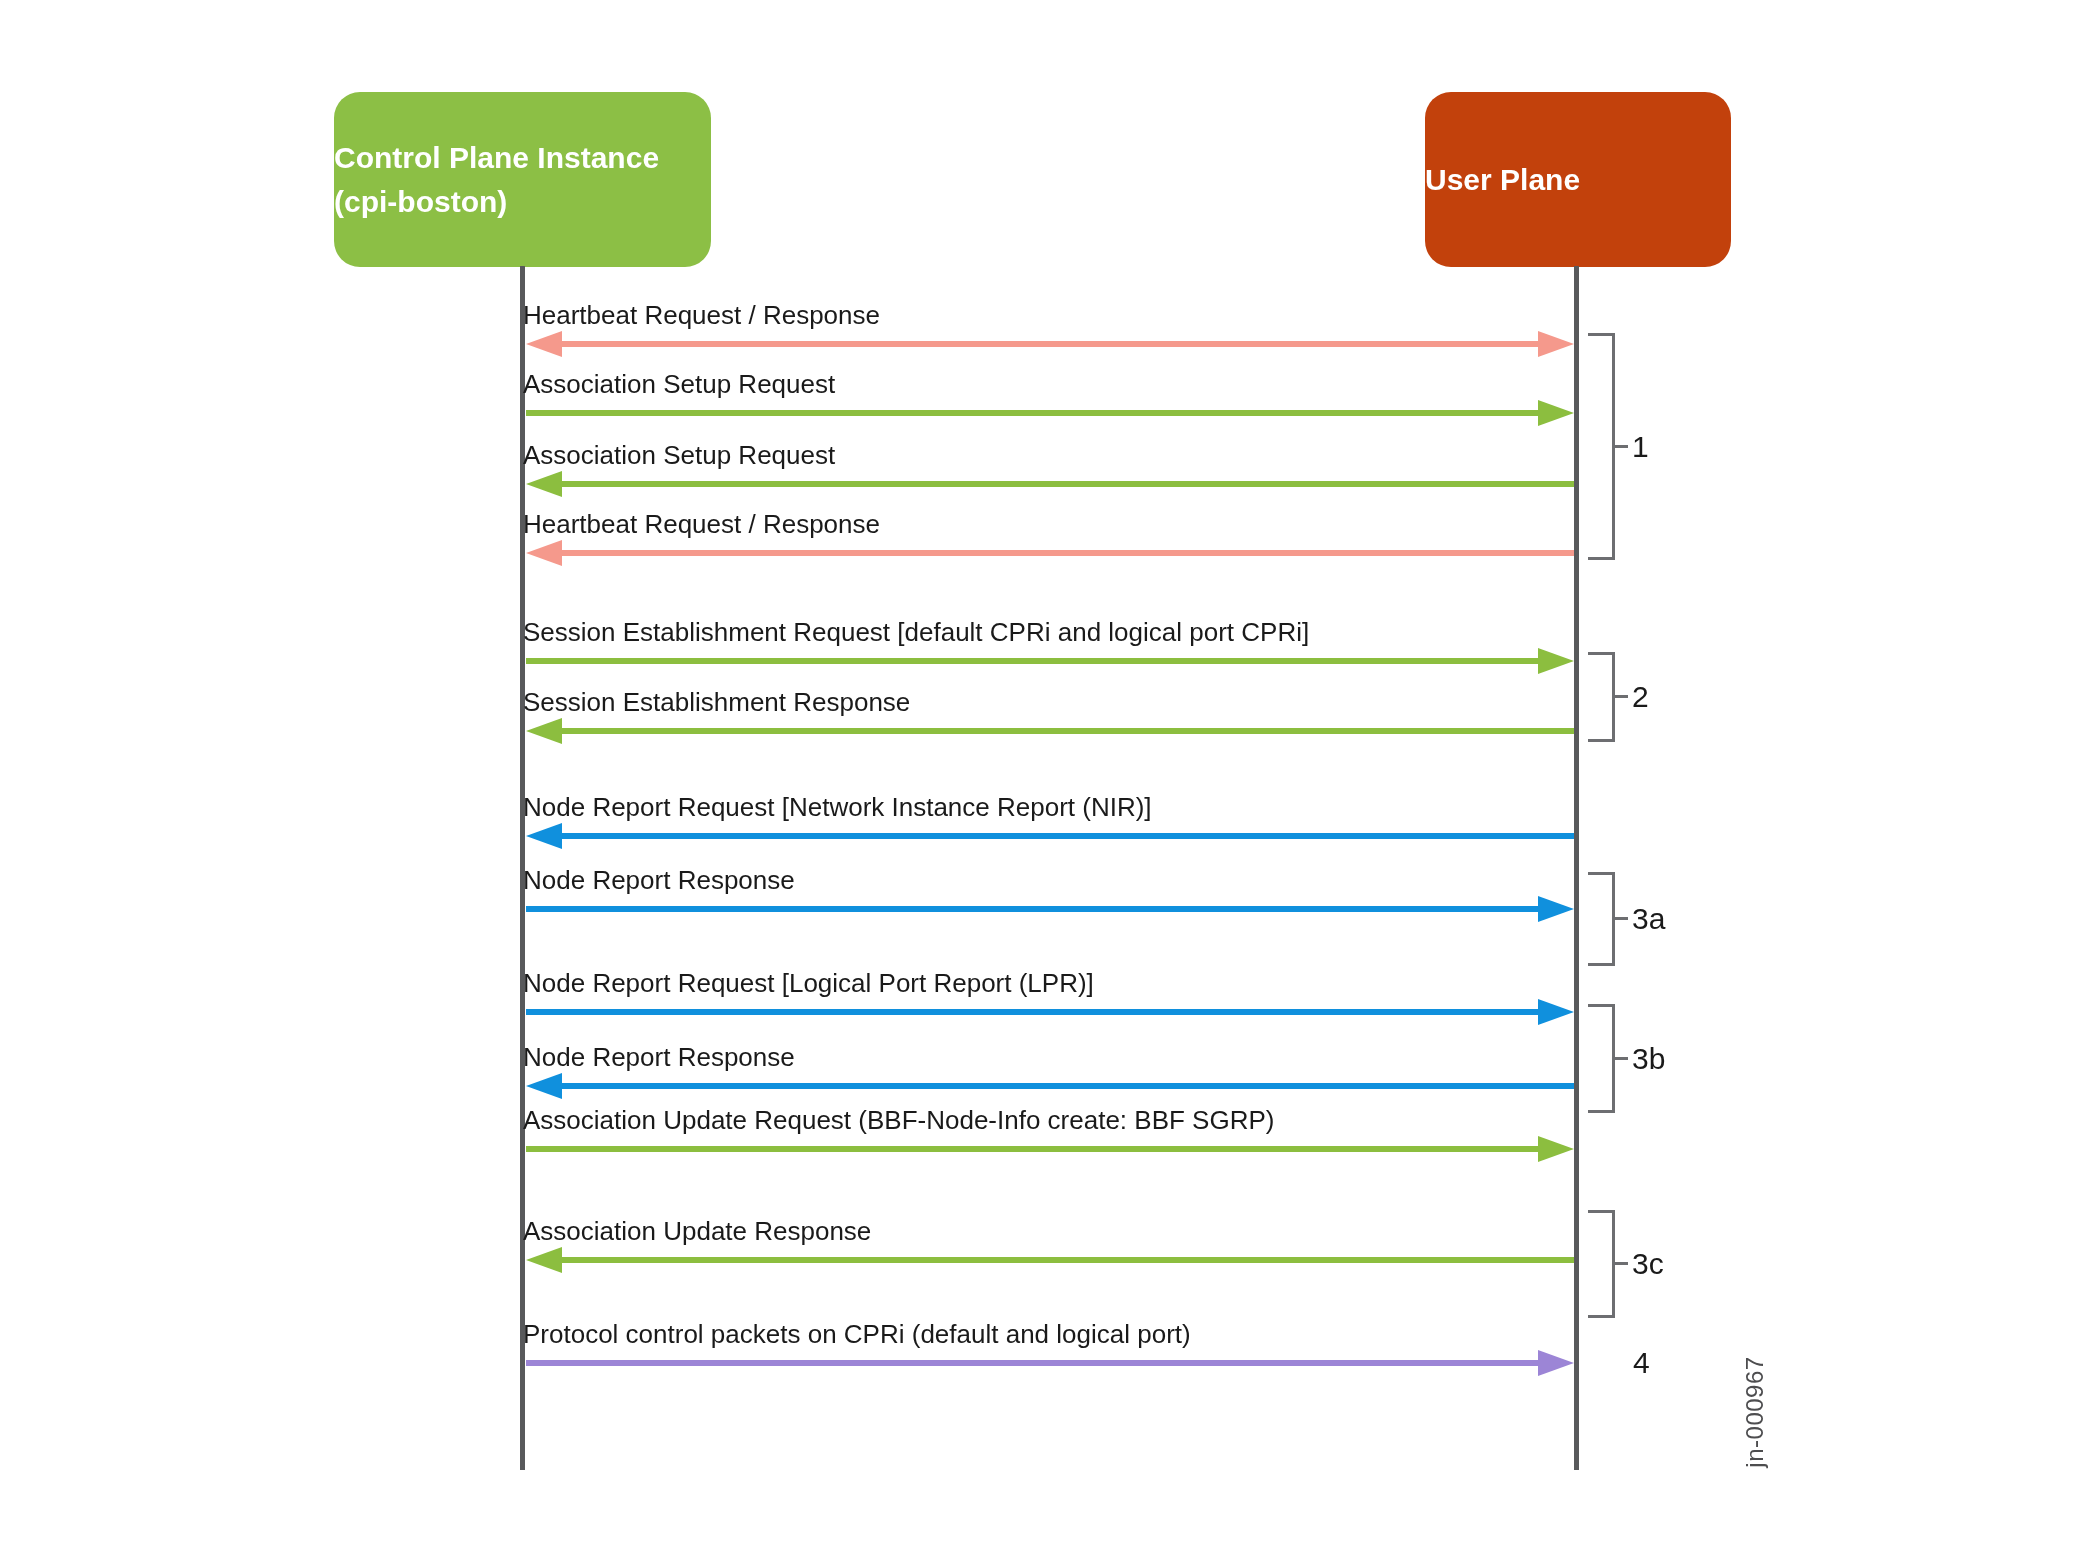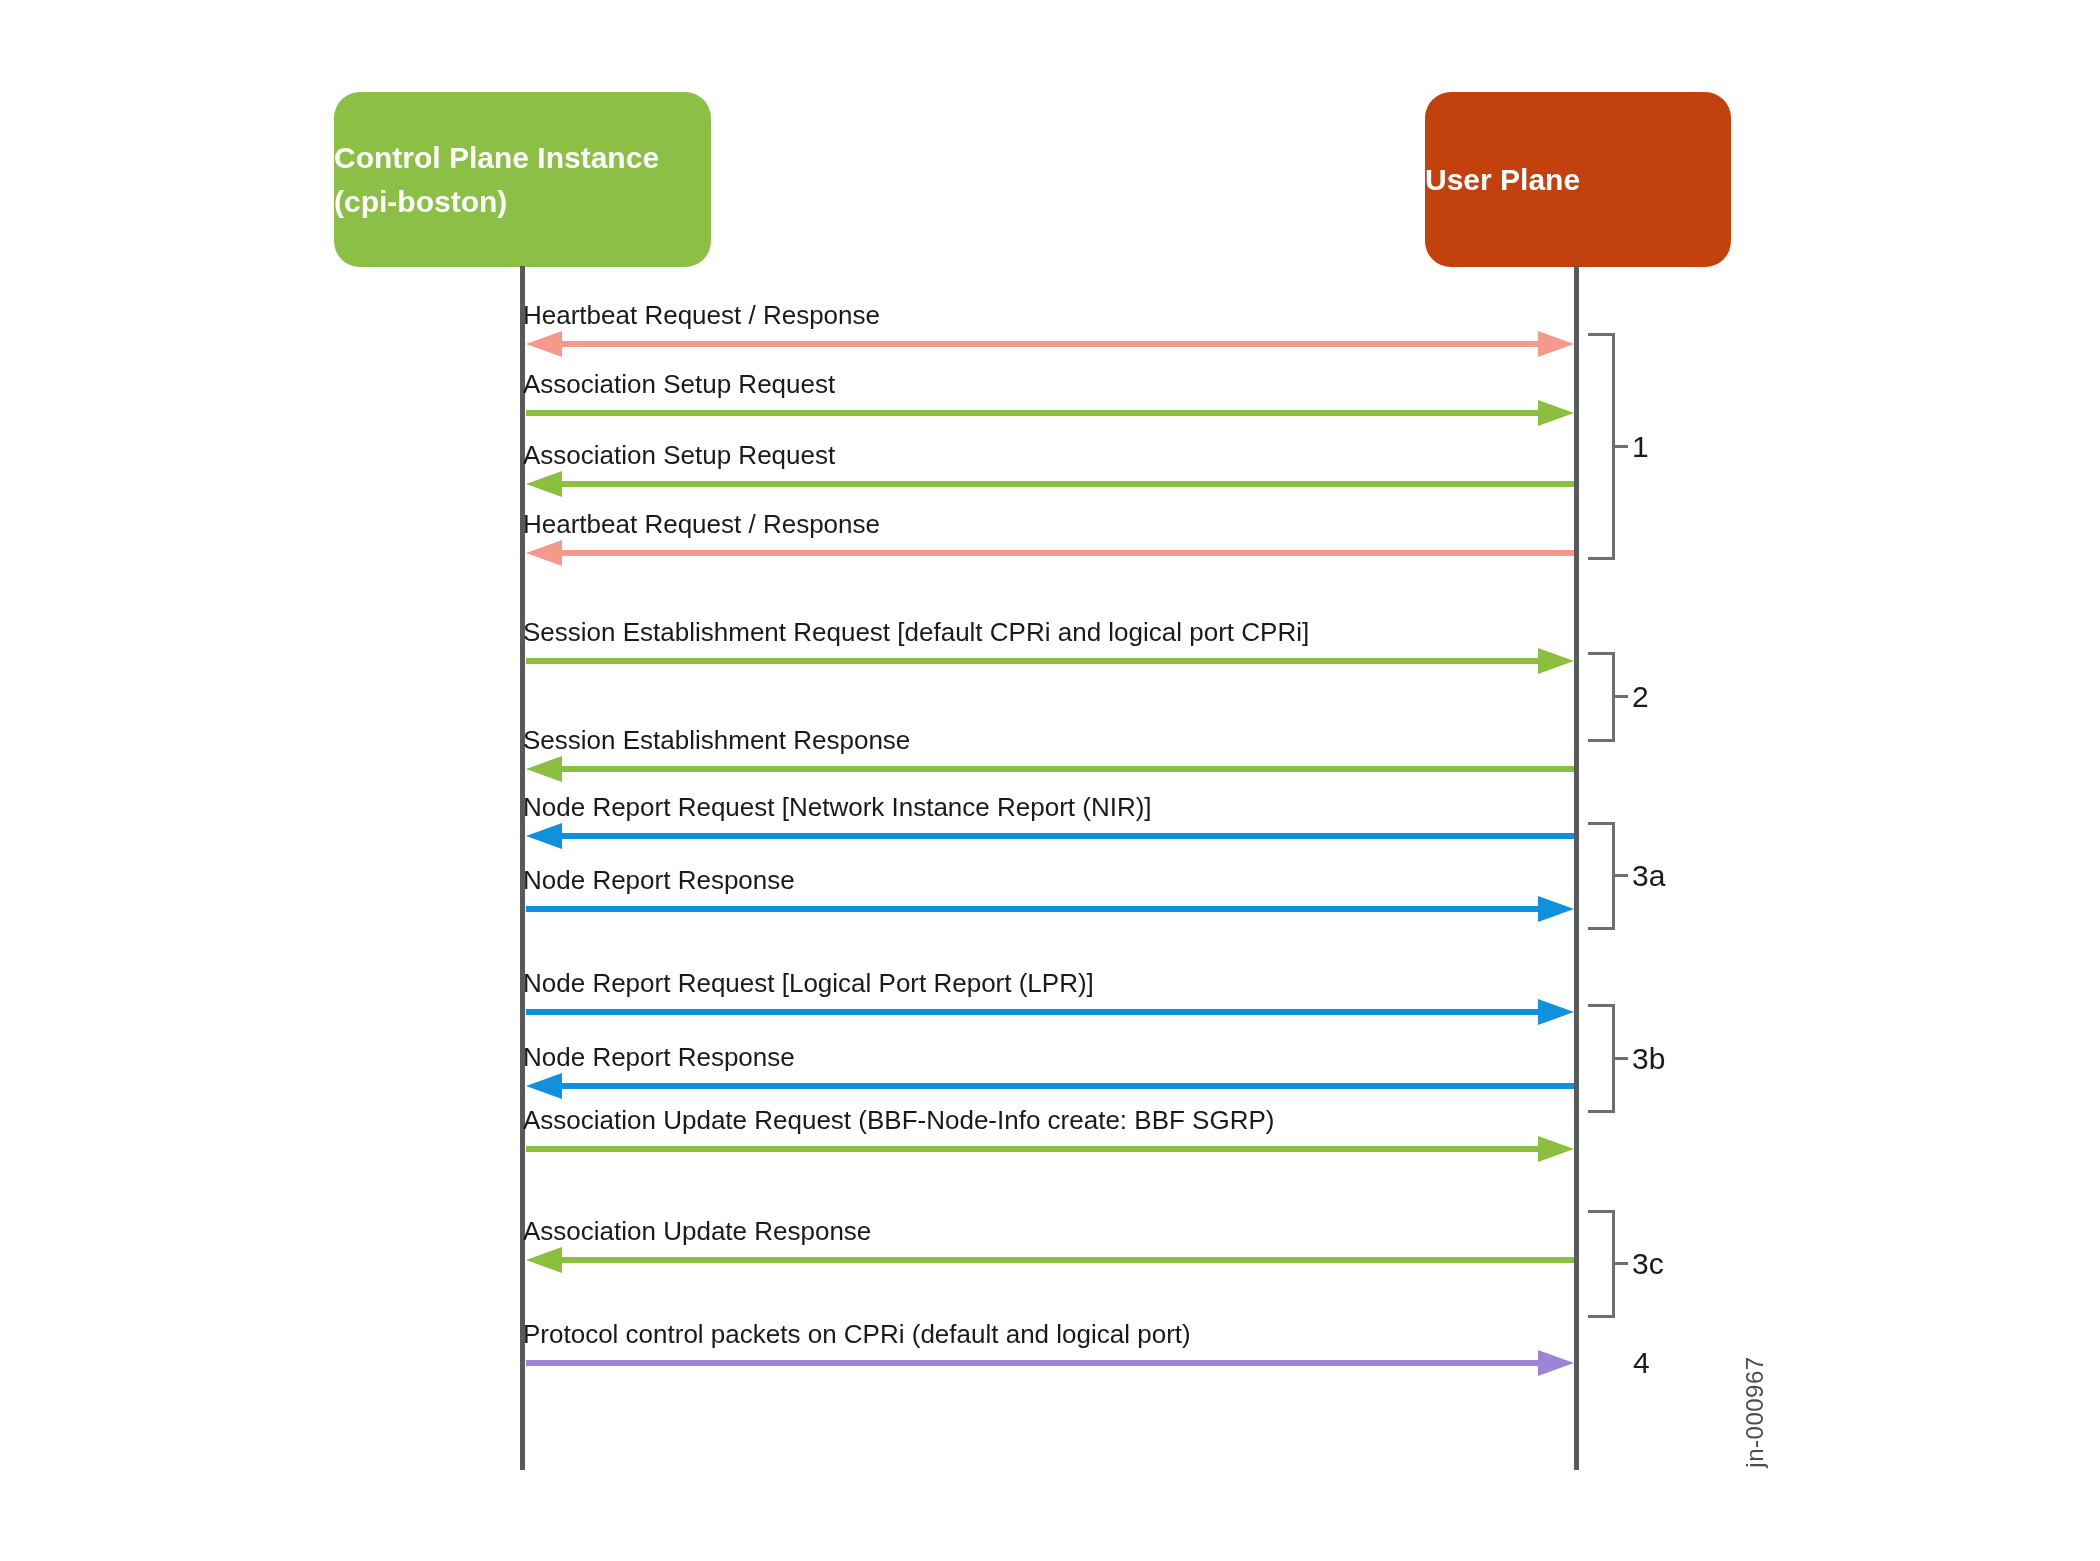--- a/index.html
+++ b/index.html
@@ -89,21 +89,21 @@
           <polygon points="3,14 39,1 39,27" fill="#f5998c"></polygon>
         </svg>
       </div>
       <div class="msg" style="top: 617px;">
         <div class="msg-label">Session Establishment Request [default CPRi and logical port CPRi]</div>
         <svg class="msg-arrow" width="1054" height="28">
           <line x1="3" x2="1024" y1="14" y2="14" stroke="#8cbe3f" stroke-width="6"></line>
           <polygon points="1051,14 1015,1 1015,27" fill="#8cbe3f"></polygon>
         </svg>
       </div>
-      <div class="msg" style="top: 725px;">
+      <div class="msg" style="top: 687px;">
         <div class="msg-label">Session Establishment Response</div>
         <svg class="msg-arrow" width="1054" height="28">
           <line x1="30" x2="1051" y1="14" y2="14" stroke="#8cbe3f" stroke-width="6"></line>
           <polygon points="3,14 39,1 39,27" fill="#8cbe3f"></polygon>
         </svg>
       </div>
       <div class="msg" style="top: 792px;">
         <div class="msg-label">Node Report Request [Network Instance Report (NIR)]</div>
         <svg class="msg-arrow" width="1054" height="28">
           <line x1="30" x2="1051" y1="14" y2="14" stroke="#1090dd" stroke-width="6"></line>
@@ -155,21 +155,21 @@
     </div>
   <div>
       <div class="bracket" style="top: 333px; height: 227px;">
         <div class="tick"></div>
         <div class="blabel">1</div>
       </div>
       <div class="bracket" style="top: 652px; height: 90px;">
         <div class="tick"></div>
         <div class="blabel">2</div>
       </div>
-      <div class="bracket" style="top: 822px; height: 108px; text-align: right;">
+      <div class="bracket" style="top: 872px; height: 94px; text-align: right;">
         <div class="tick"></div>
         <div class="blabel">3a</div>
       </div>
       <div class="bracket" style="top: 1004px; height: 109px;">
         <div class="tick"></div>
         <div class="blabel">3b</div>
       </div>
       <div class="bracket" style="top: 1210px; height: 108px;">
         <div class="tick"></div>
         <div class="blabel">3c</div>

